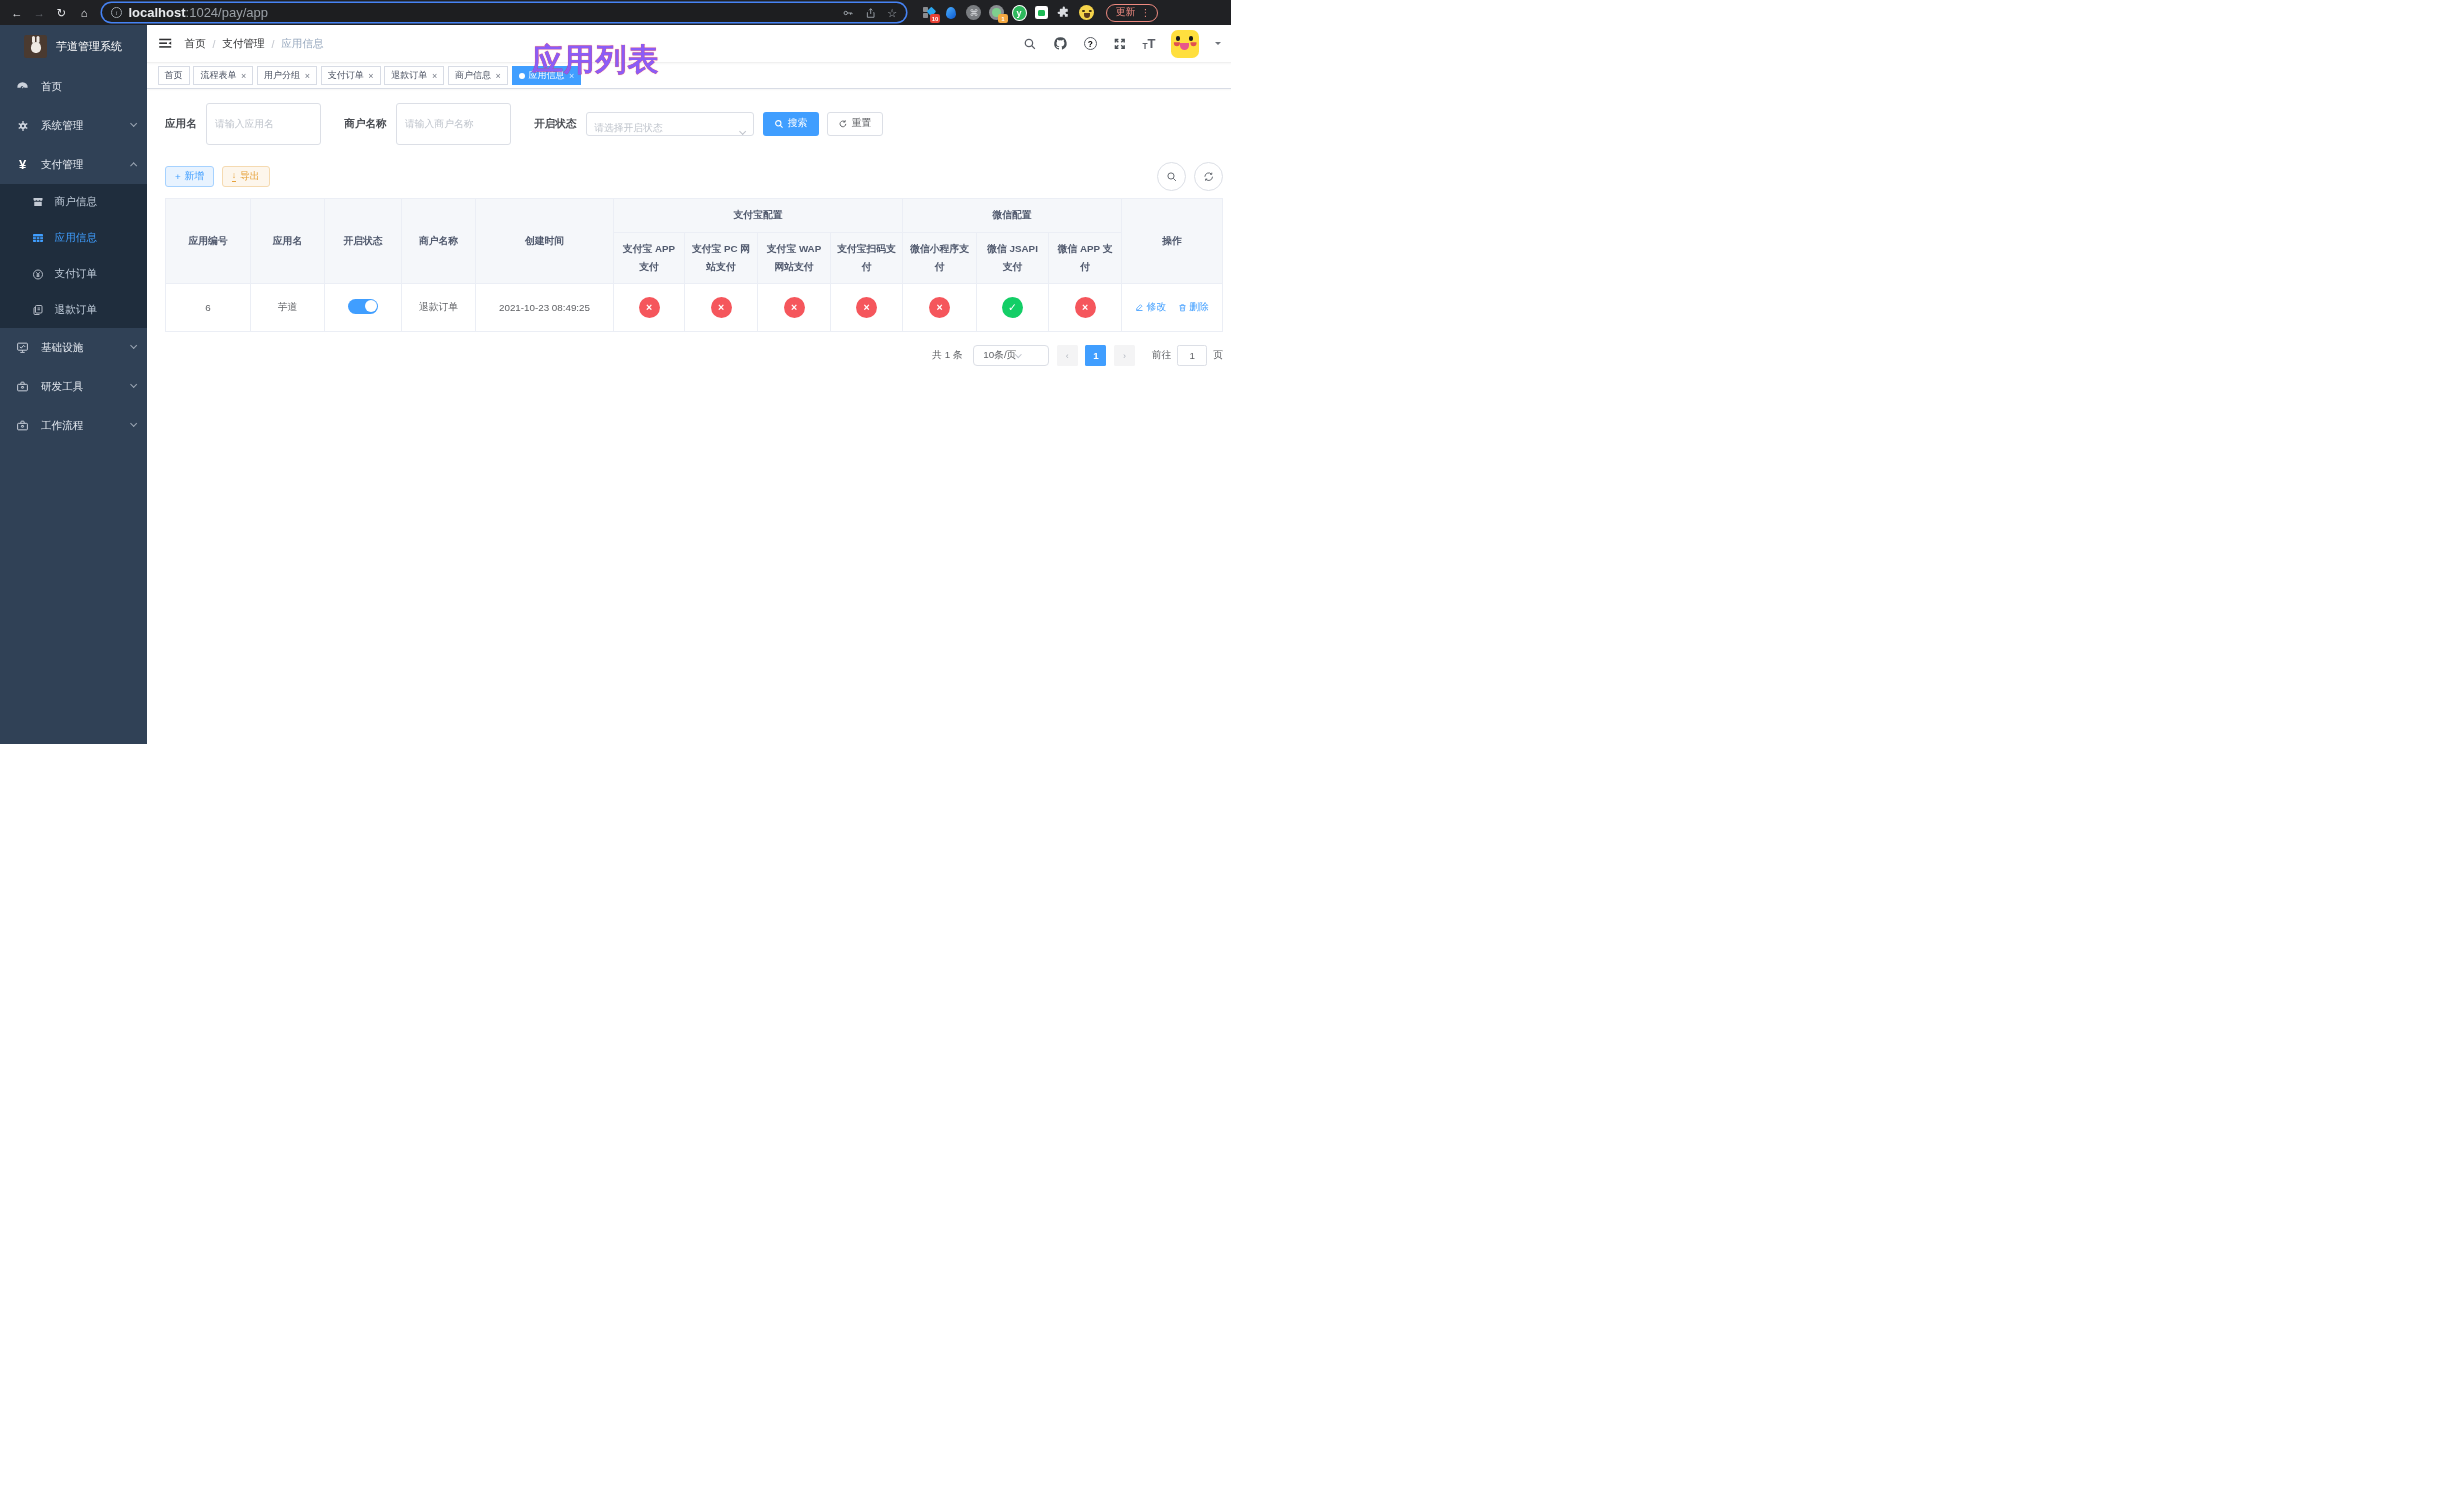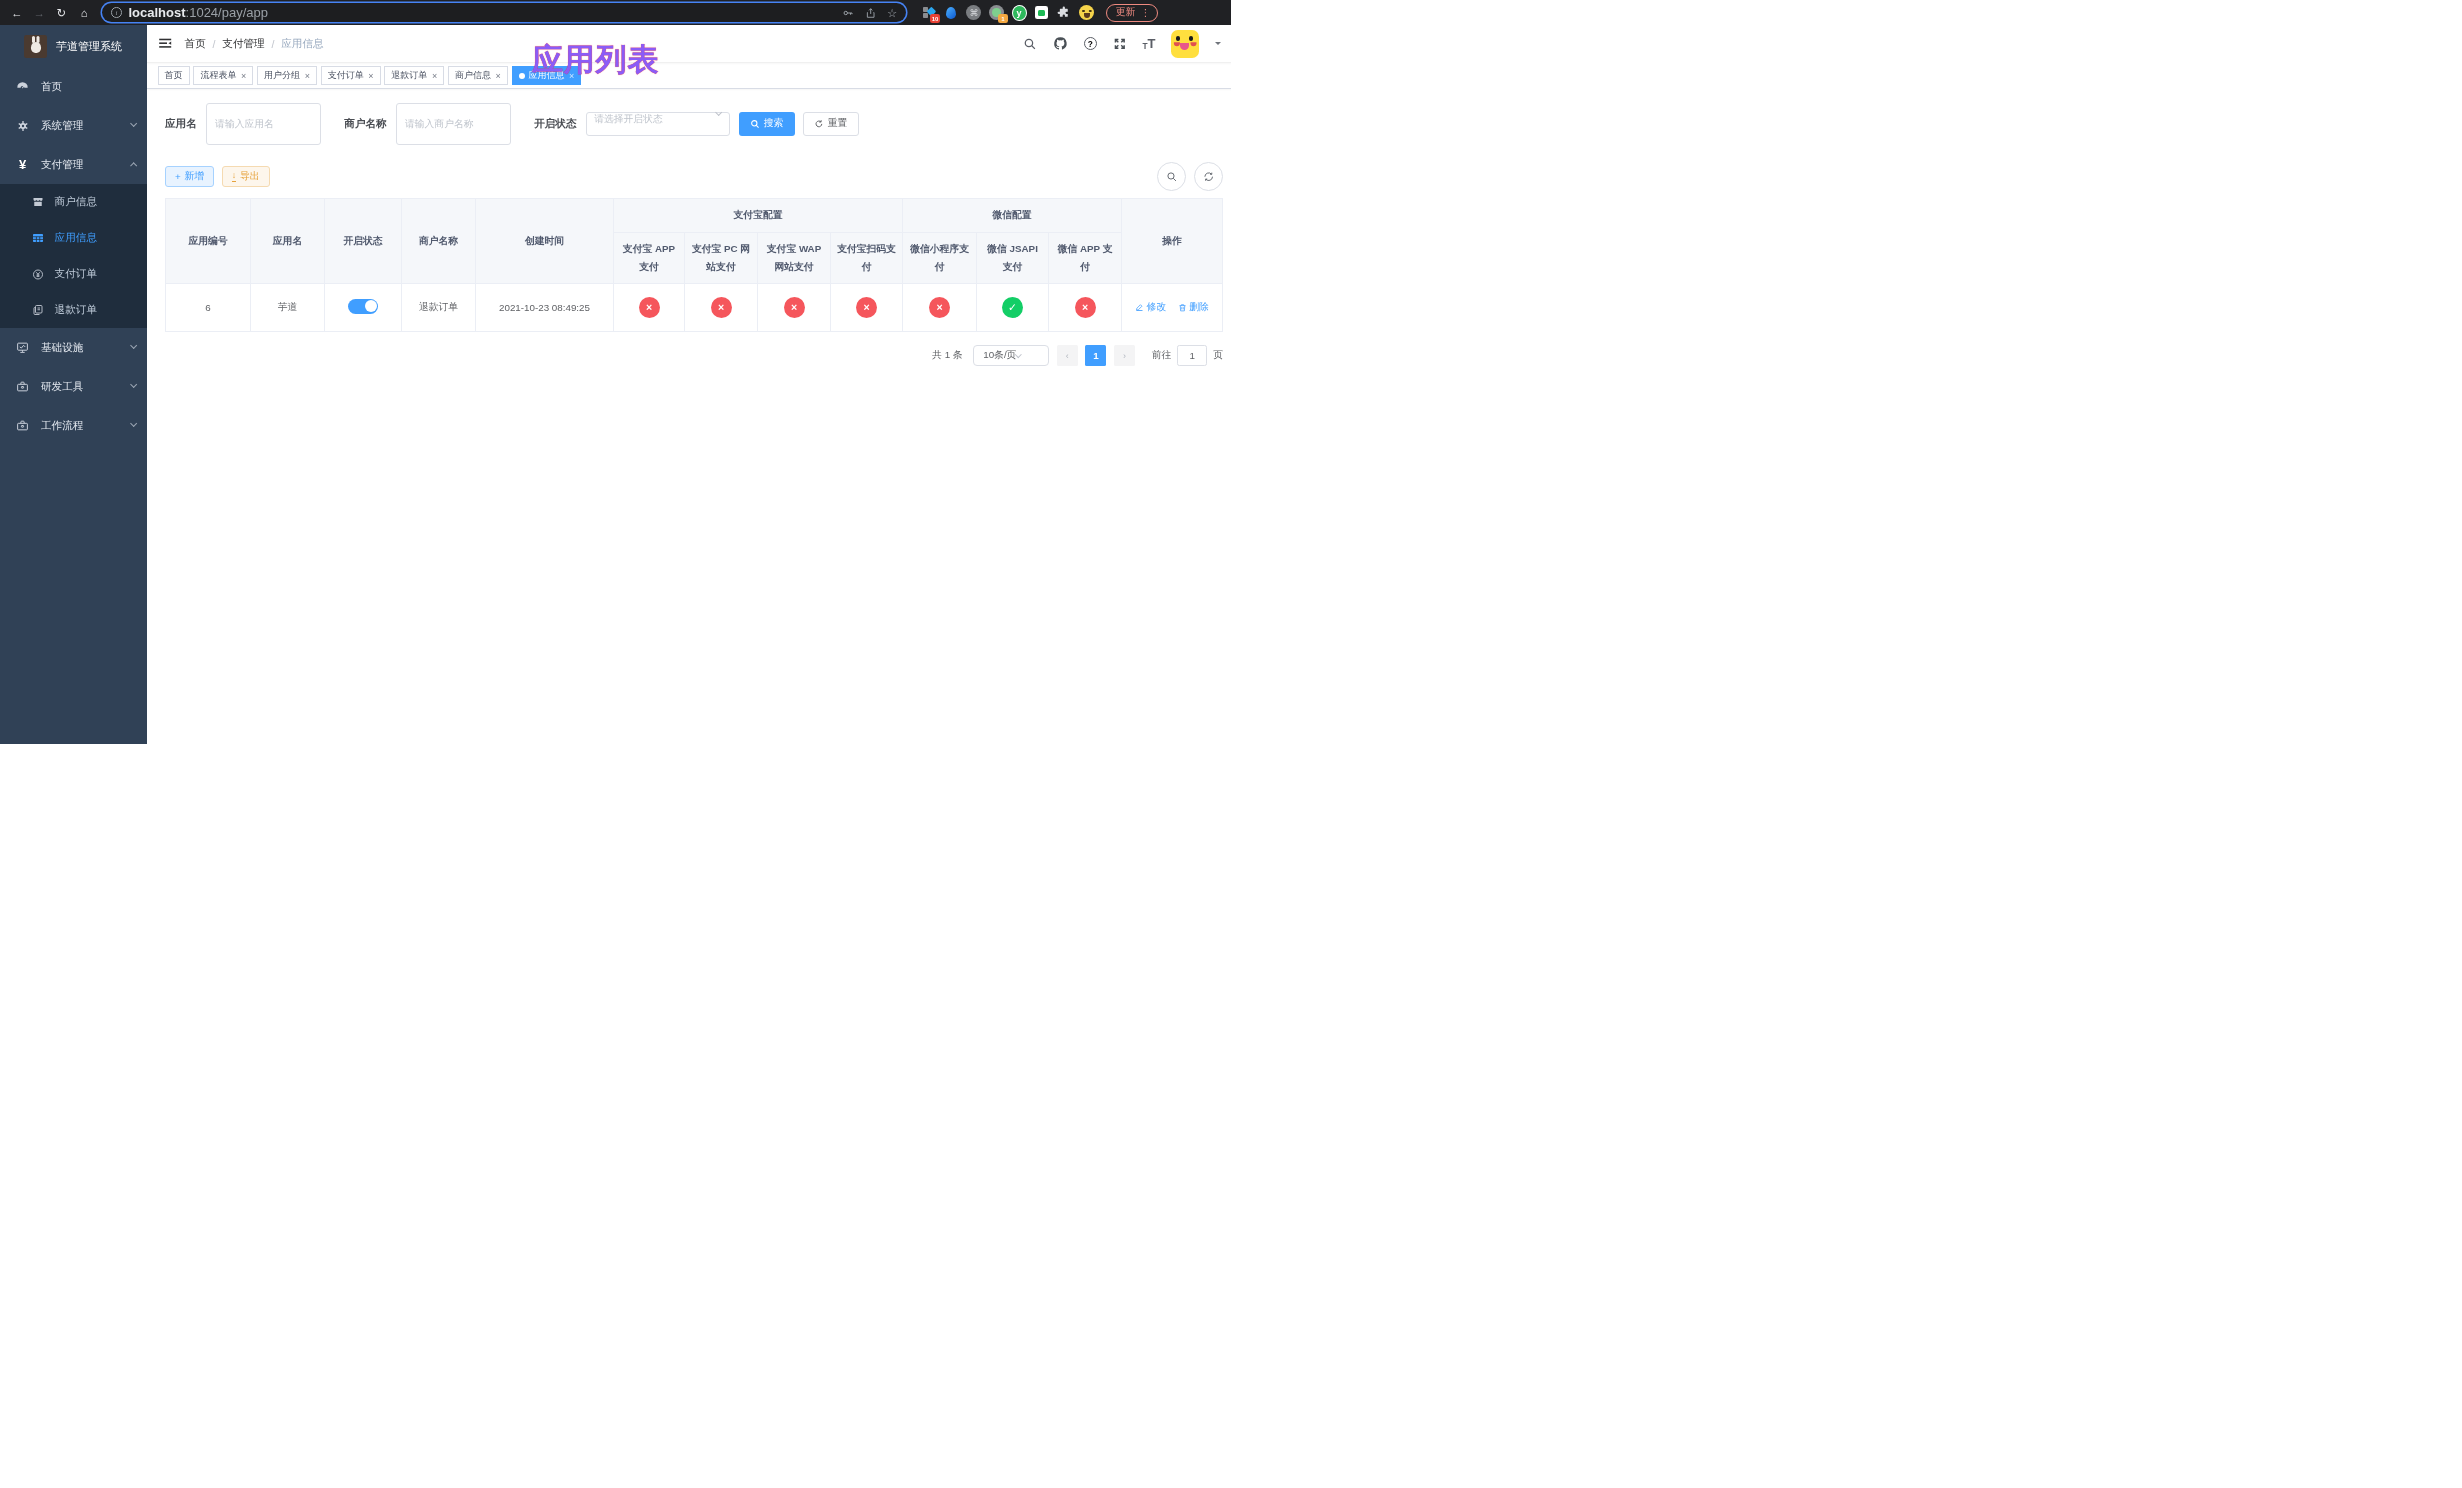--- a/index.html
+++ b/index.html
@@ -106,22 +106,22 @@
   .tag.active .tag-dot{display:inline-block;}
   .tag-close{font-weight:normal;font-size:9px;color:inherit;opacity:.75;margin-left:0.8px;cursor:pointer;}
 
   
   .content{flex:1;padding:13.6px 9px 0 18px;position:relative;}
   .filter-row{display:flex;align-items:center;font-size:10.6px;color:#4a4d53;}
   .f-label{font-weight:bold;margin-right:9px;white-space:nowrap;}
   .f-input{width:115px;height:42px;border:0.8px solid #dcdfe6;border-radius:3px;padding:0 8.3px;font-size:9.8px;color:#606266;outline:none;}
   .f-input::placeholder{color:#bfc4cc;}
   .f-gap{width:23.5px;}
-  .f-select{width:144px;height:24px;border:0.8px solid #dcdfe6;border-radius:3px;padding:0 7.6px;display:flex;
-    align-items:flex-start;justify-content:space-between;color:#bfc4cc;font-size:9.8px;cursor:pointer;gap:48px;}
+  .f-select{width:168px;height:24px;border:0.8px solid #dcdfe6;border-radius:3px;padding:0 7.6px;display:flex;
+    align-items:flex-end;justify-content:space-between;color:#bfc4cc;font-size:9.8px;cursor:pointer;gap:48px;}
   .f-select .chev{border-color:#c0c4cc;}
   .btn{height:24px;border-radius:3px;display:inline-flex;align-items:center;justify-content:center;
     gap:3.8px;font-size:9.8px;cursor:pointer;border:0.8px solid transparent;padding:0 10.6px;white-space:nowrap;}
   .btn-primary{background:#409eff;color:#fff;margin-left:9px;}
   .btn-plain{background:#fff;border-color:#dcdfe6;color:#606266;margin-left:7.6px;}
   .toolbar-row{margin-top:17.4px;display:flex;align-items:center;}
   .btn-mini{height:21px;padding:0 9px;font-size:9.8px;border-radius:3px;}
   .btn-add{background:#e8f3ff;border:0.8px solid #a6d2ff;color:#409eff;}
   .btn-export{background:#fdf6ec;border:0.8px solid #f5dab1;color:#e6a23c;margin-left:7.6px;}
   .dl-ic{display:inline-block;border-bottom:1.1px solid currentColor;line-height:1;padding-bottom:0.8px;font-size:9px;}

